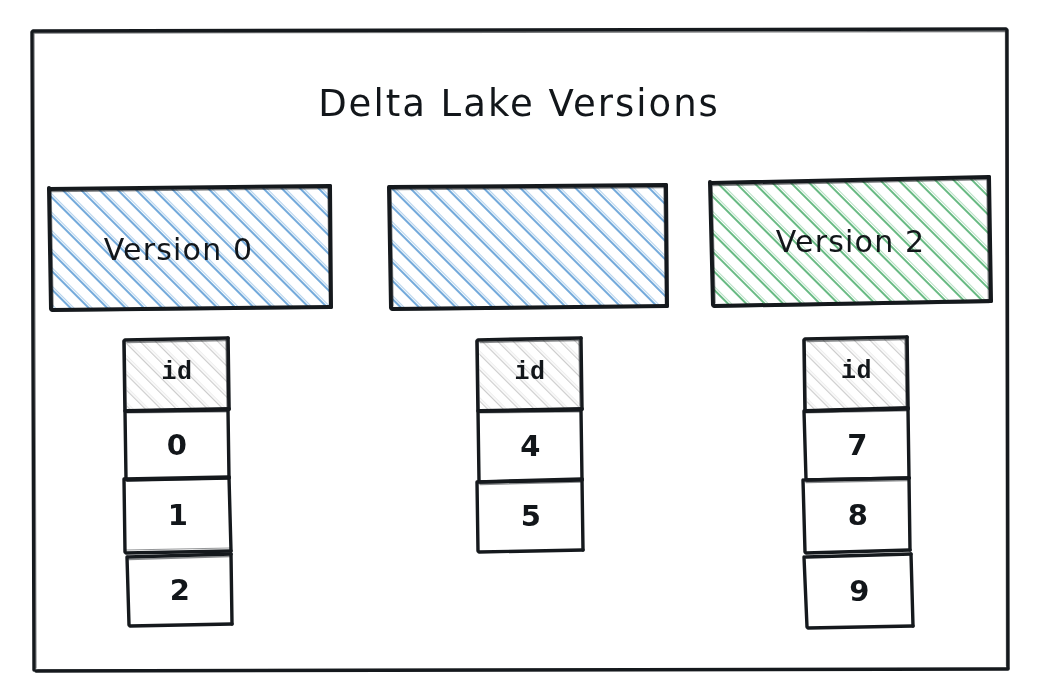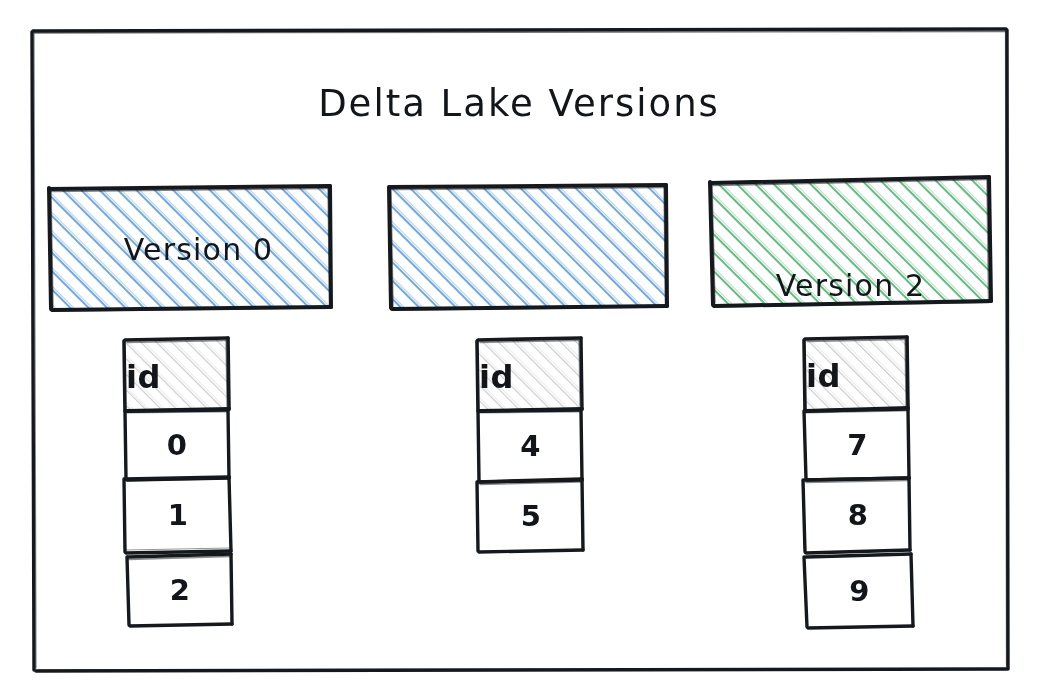--- a/index.html
+++ b/index.html
@@ -58,22 +58,24 @@
     text-align: center;
   }
 
   .cellval {
     font-size: 29px;
     font-weight: 600;
     text-align: center;
   }
 
   .hdrval {
-    font-size: 32px;
+    font-size: 25px;
     font-weight: 600;
+    text-align: center;
+    font-family: Liberation Mono, monospace;
   }
 </style>
 </head>
 <body>
 
 <div id="canvas">
 
   <svg class="layer" id="sketch" viewBox="0 0 1038 698" width="1038" height="698" xmlns="http://www.w3.org/2000/svg">
     <defs>
       <pattern id="hatchBlue" width="13" height="13" patternTransform="rotate(-45)" patternUnits="userSpaceOnUse">
@@ -255,22 +257,22 @@
         <path d="M913,626 L808,628" stroke-width="3.4"></path>
         <path d="M807,627 L804,557" stroke-width="3.4"></path>
       </g>
     </g>
   </svg>
 
   <div class="layer">
 
     <div class="txt" id="title">Delta Lake Versions</div>
 
-    <div class="txt vlabel" style="left:58px; top:232px; width:281px;">Version 0</div>
-    <div class="txt vlabel" style="left:712px; top:224px; width:277px;margin-top:44px;">Version 2</div>
+    <div class="txt vlabel" style="left:38px; top:232px; width:281px;">Version 0</div>
+    <div class="txt vlabel" style="left:712px; top:224px; width:277px;">Version 2</div>
 
     <div class="txt hdrval" style="left:126px; top:358px; width:102px;">id</div>
     <div class="txt cellval" style="left:126px; top:428px; width:102px;">0</div>
     <div class="txt cellval" style="left:126px; top:498px; width:104px;">1</div>
     <div class="txt cellval" style="left:128px; top:573px; width:104px;">2</div>
 
     <div class="txt hdrval" style="left:479px; top:358px; width:102px;">id</div>
     <div class="txt cellval" style="left:479px; top:429px; width:103px;">4</div>
     <div class="txt cellval" style="left:479px; top:499px; width:104px;">5</div>
 

